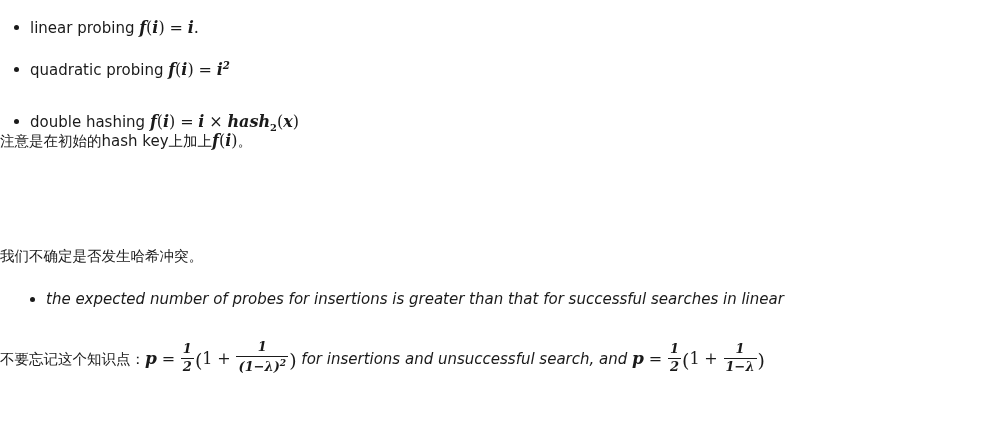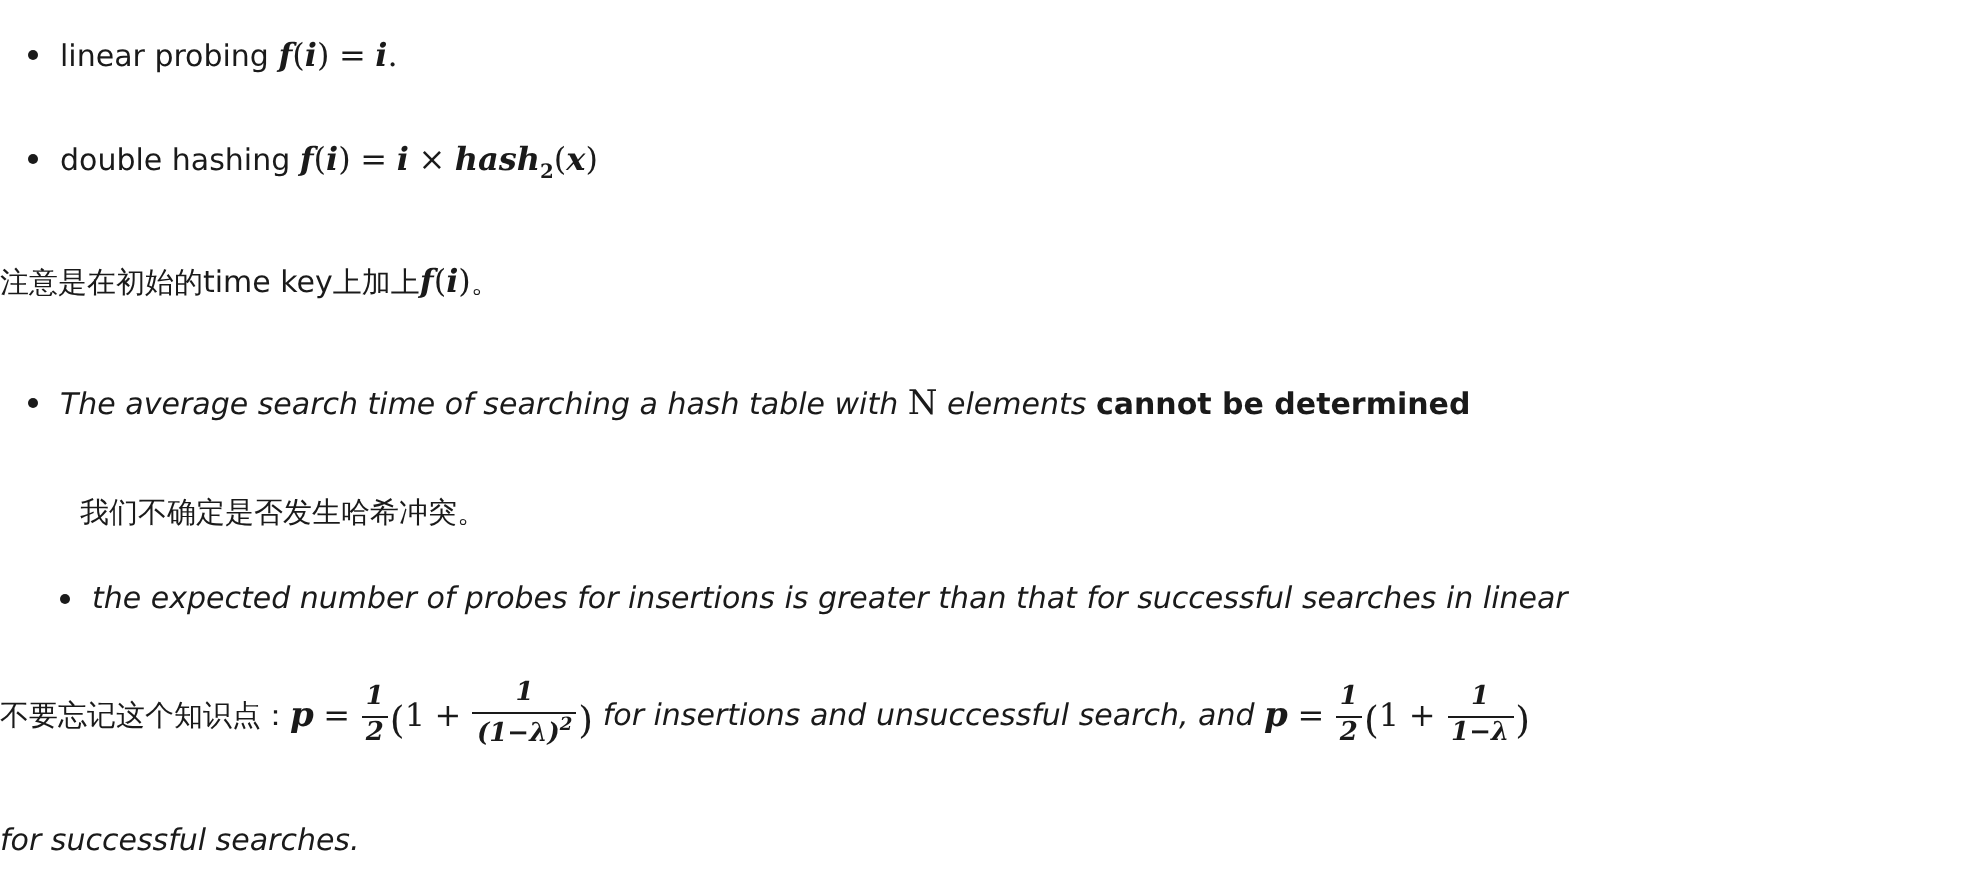--- a/index.html
+++ b/index.html
@@ -117,47 +117,42 @@
 <body>
 
 <div class="page">
 
   <ul class="bullets blk" style="top: 16px; width: 960px;">
 
     <li>
       <span>linear probing </span><span class="nowrap"><span class="mb">f</span><span class="mup">(</span><span class="mb">i</span><span class="mup">)</span> <span class="mup">=</span> <span class="mb">i</span><span class="mup">.</span></span>
     </li>
 
+    <li style="margin-top: 18px;">
+      <span>quadratic probing </span><span class="nowrap"><span class="mb">f</span><span class="mup">(</span><span class="mb">i</span><span class="mup">)</span> <span class="mup">=</span> <span class="mb">i</span><sup class="exp" style="font-weight:bold;">2</sup></span>
+    </li>
 
     <li style="margin-top: 28px;">
       <span>double hashing </span><span class="nowrap"><span class="mb">f</span><span class="mup">(</span><span class="mb">i</span><span class="mup">)</span> <span class="mup">=</span> <span class="mb">i</span> <span class="mup">×</span> <span class="mb">hash</span><sub class="sb">2</sub><span class="mup">(</span><span class="mb">x</span><span class="mup">)</span></span>
     </li>
   </ul>
 
   <div class="blk para" style="top: 128px; width: 960px;">
-    <span class="cjk">注意是在初始的</span><span>time key</span><span class="cjk">上加上</span><span class="nowrap"><span class="mb">f</span><span class="mup">(</span><span class="mb">i</span><span class="mup">)</span></span><span class="cjk">。</span>
+    <span class="cjk">注意是在初始的</span><span>hash key</span><span class="cjk">上加上</span><span class="nowrap"><span class="mb">f</span><span class="mup">(</span><span class="mb">i</span><span class="mup">)</span></span><span class="cjk">。</span>
   </div>
 
-  <ul class="bullets blk" style="top: 190px; width: 960px;">
-    <li>
-      <span class="em">The average search time of searching a hash table with </span><span class="mup" style="font-size:17px;">N</span><span class="em"> elements </span><span class="strong">cannot be determined</span>
-    </li>
-  </ul>
 
-  <div class="blk para" style="top: 244px; width: 960px; padding-left: 40px;">
+  <div class="blk para" style="top: 244px; width: 960px;">
     <span class="cjk">我们不确定是否发生哈希冲突。</span>
   </div>
 
   <ul class="bullets blk" style="top: 288px; width: 960px; margin-left: 16px;">
     <li>
       <span class="em">the expected number of probes for insertions is greater than that for successful searches in linear</span><br>
     </li>
   </ul>
 
   <div class="blk para" style="top: 340px; width: 970px;">
     <span class="cjk">不要忘记这个知识点：</span><span class="nowrap"><span class="mb" style="font-size:17px;">p</span> <span class="mup">=</span> <span class="frac" style="font-weight:bold;"><span class="num">1</span><span class="den">2</span></span><span class="paren">(</span><span class="mup">1</span> <span class="mup">+</span> <span class="frac" style="font-weight:bold;"><span class="num">1</span><span class="den">(1−λ)<sup style="font-size:0.7em; vertical-align:super;">2</sup></span></span><span class="paren">)</span></span><span class="em"> for insertions and unsuccessful search, and </span><span class="nowrap"><span class="mb" style="font-size:17px;">p</span> <span class="mup">=</span> <span class="frac" style="font-weight:bold;"><span class="num">1</span><span class="den">2</span></span><span class="paren">(</span><span class="mup">1</span> <span class="mup">+</span> <span class="frac" style="font-weight:bold;"><span class="num">1</span><span class="den">1−λ</span></span><span class="paren">)</span></span>
   </div>
 
-  <div class="blk para" style="top: 408px; width: 960px;">
-    <span class="em">for successful searches.</span>
-  </div>
 
 </div>
 
 </body></html>

